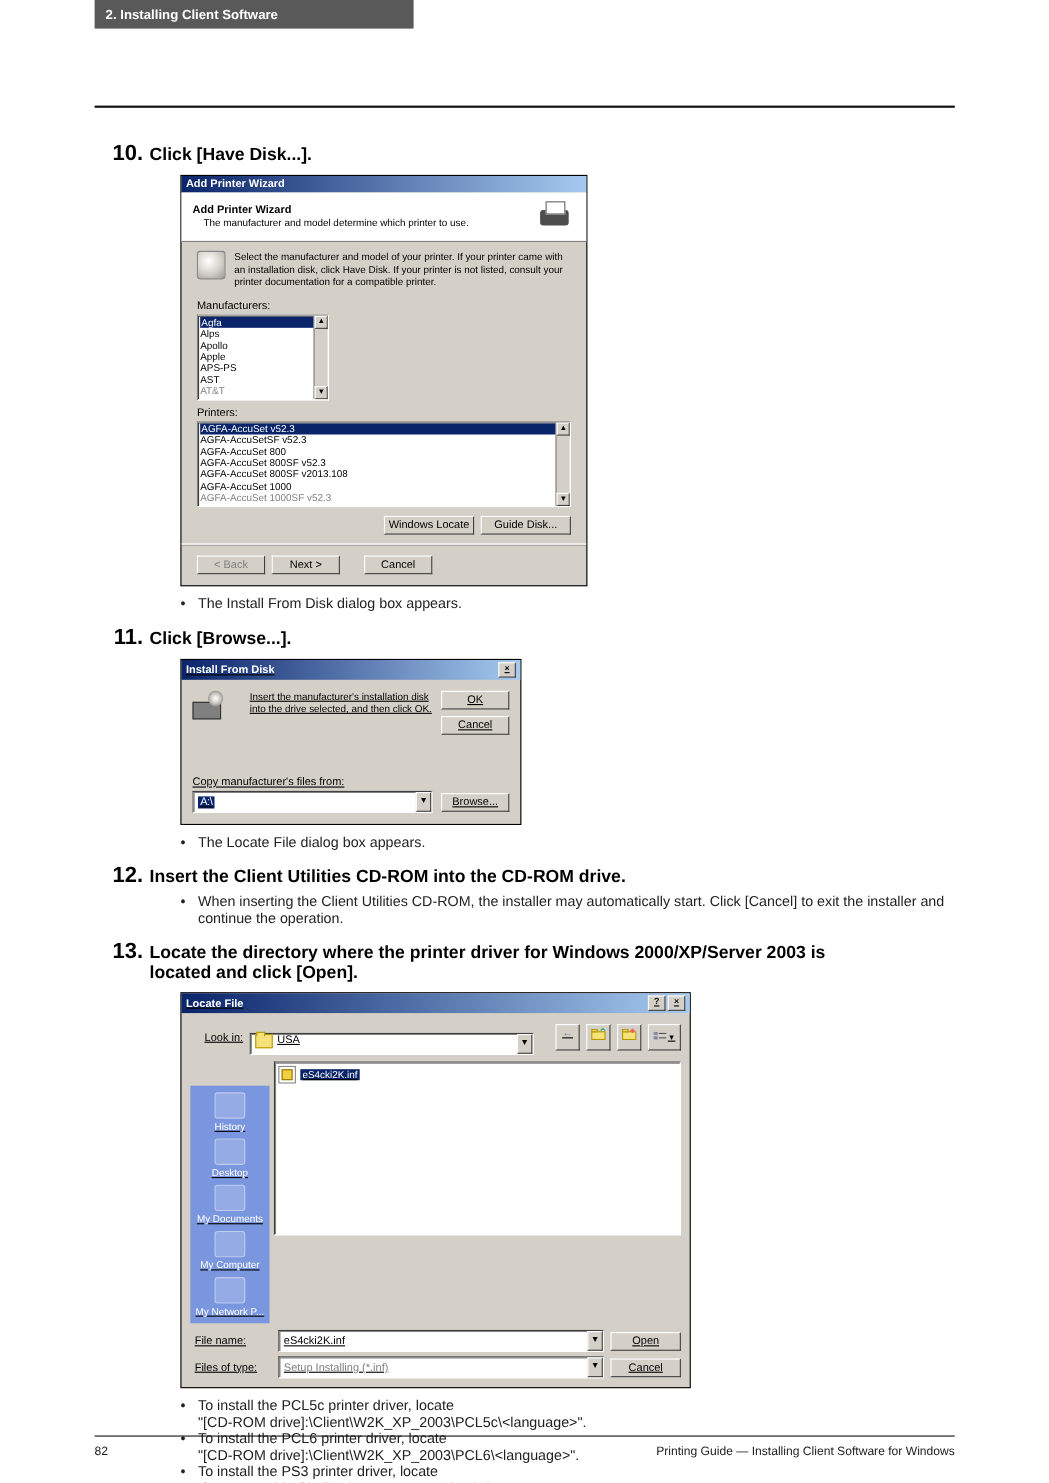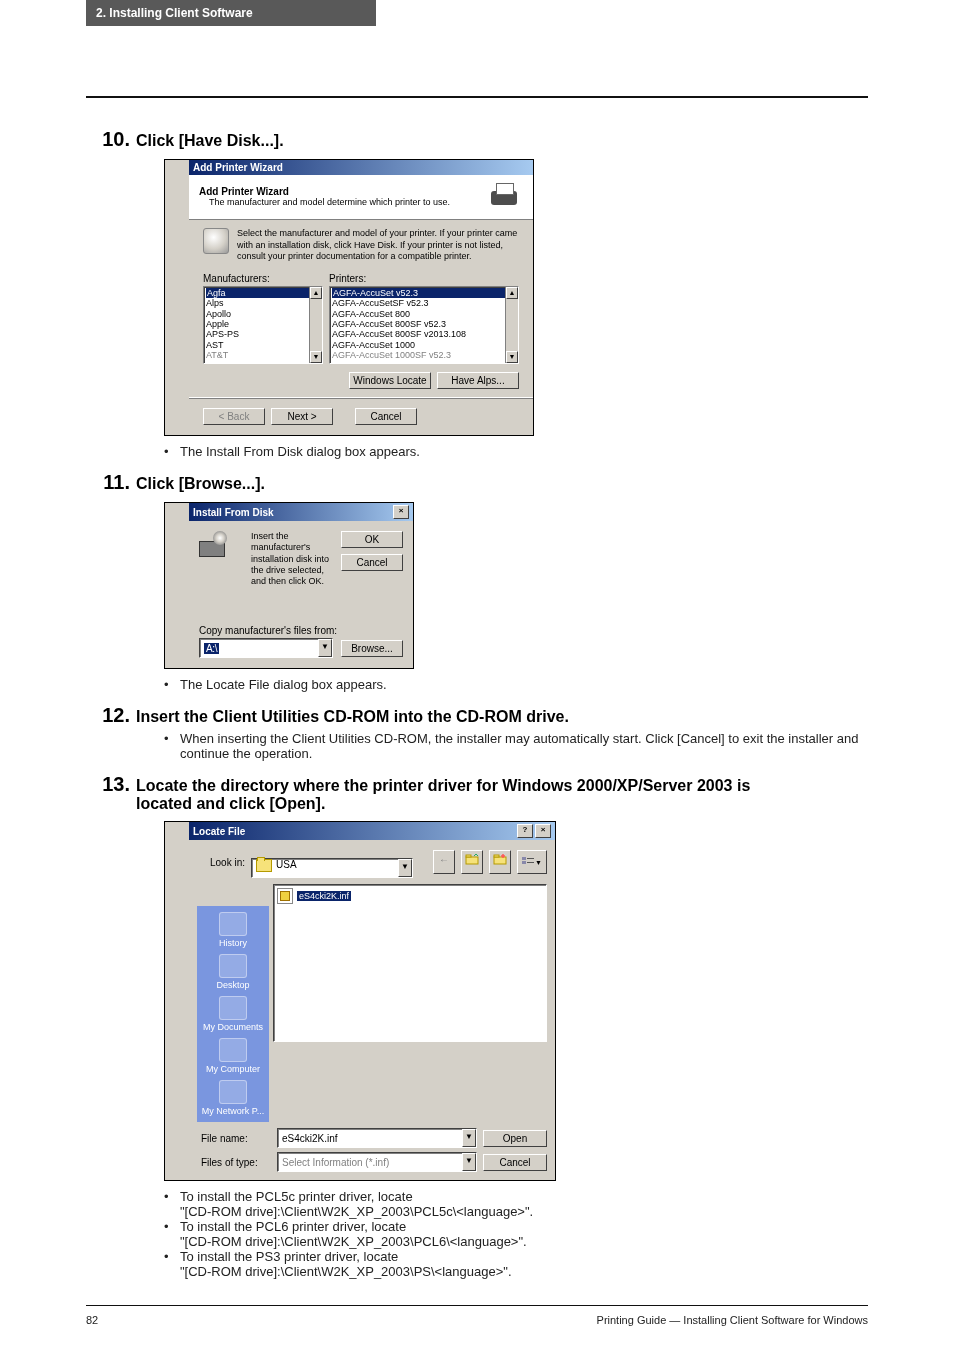--- a/index.html
+++ b/index.html
@@ -70,21 +70,20 @@
   .dialog {
     margin-left: 78px;
     margin-top: 8px;
     background: #d4d0c8;
     border: 1px solid #000;
     font-family: Tahoma, "MS Sans Serif", sans-serif;
     font-size: 10px;
     color: #000;
     box-sizing: border-box;
     position: relative;
-    padding-left: 24px;
   }
   .titlebar-blue {
     background: linear-gradient(90deg, #0a246a, #a6caf0);
     color: #fff;
     font-weight: bold;
     padding: 2px 4px;
     font-size: 10px;
     display: flex;
     justify-content: space-between;
     align-items: center;
@@ -137,21 +136,21 @@
   .wizard-header-text .wh-title { font-weight: bold; font-size: 10px; }
   .wizard-header-text .wh-sub { font-size: 9px; padding-left: 10px; }
   .wizard-body { padding: 8px 14px 8px 14px; }
   .wizard-info-row { display: flex; gap: 8px; margin-bottom: 10px; }
   .wizard-info-row .info-icon {
     width: 24px; height: 24px;
     background: radial-gradient(circle at 40% 35%, #fff, #d4d0c8 55%, #999);
     border: 1px solid #888; border-radius: 3px; flex-shrink: 0;
   }
   .wizard-info-row .info-text { font-size: 9px; line-height: 1.3; }
-  .columns-row { display: flex; gap: 6px; }
+  .columns-row { display: flex; gap: 6px; flex-direction: column; }
   .col-box { position: relative; }
   .col-label { font-size: 10px; margin-bottom: 2px; display: block; }
   .list-box {
     background: #fff;
     border: 1px solid #808080;
     border-right-color: #fff;
     border-bottom-color: #fff;
     box-shadow: inset 1px 1px 0 #404040;
     height: 74px;
     overflow: hidden;
@@ -181,21 +180,21 @@
   .printer-icon::before {
     content: ""; position: absolute; left: 4px; top: 10px; width: 26px; height: 14px;
     background: #4d4d4d; border-radius: 3px;
   }
   .printer-icon::after {
     content: ""; position: absolute; left: 9px; top: 2px; width: 16px; height: 10px;
     background: #fff; border: 1px solid #666;
   }
 
   
-  .ifd { width: 250px; }
+  .ifd { width: 310px; text-decoration: underline; }
   .ifd-body { padding: 10px 10px 10px 10px; }
   .ifd-top { display: flex; justify-content: space-between; gap: 8px; }
   .ifd-left { display: flex; gap: 24px; flex: 1; }
   .ifd-icon {
     width: 28px; height: 28px; position: relative; flex-shrink: 0;
     background: #d4d0c8;
   }
   .ifd-icon::before {
     content: ""; position: absolute; left: 0; top: 10px; width: 24px; height: 14px;
     background: #808080; border: 1px solid #333;
@@ -212,21 +211,21 @@
   .ifd-lower-row { display: flex; gap: 8px; align-items: center; margin-top: 2px; }
   .ifd-combo {
     flex: 1; height: 18px; display: flex; align-items: center;
     font-size: 10px; padding: 0 4px; position: relative;
   }
   .ifd-combo .combo-arrow { position: absolute; right: 0; top: 0; bottom: 0; width: 14px; background: #d4d0c8; border: 1px solid #fff; border-right-color: #404040; border-bottom-color: #404040; text-align: center; font-size: 8px; line-height: 14px; box-sizing: border-box;}
   .ifd-combo .combo-val { background: #0a246a; color: #fff; padding: 0 2px; font-size: 10px; letter-spacing: -0.4px;}
   .ifd-lower-row .btn-3d { width: 60px; }
 
   
-  .loc { width: 392px; }
+  .loc { width: 464px; text-decoration: underline; }
   .loc-body { padding: 6px 8px 8px 8px; }
   .loc-top-row { display: flex; align-items: center; gap: 6px; margin-bottom: 6px; }
   .loc-top-row .lbl { width: 48px; text-align: right; font-size: 10px; }
   .loc-lookin {
     flex: 1; height: 18px; display: flex; align-items: flex-start; padding: 0 4px; font-size: 10px; position: relative; margin-top: 12px;
   }
   .loc-lookin .combo-arrow { position: absolute; right: 0; top: 0; bottom: 0; width: 14px; background: #d4d0c8; border: 1px solid #fff; border-right-color: #404040; border-bottom-color: #404040; text-align: center; font-size: 8px; line-height: 14px; box-sizing: border-box;}
   .folder-glyph { width: 14px; height: 11px; background: #f6e27a; border: 1px solid #b59a00; margin-right: 4px; display: inline-block; position: relative; vertical-align: middle;}
   .folder-glyph::before { content:""; position:absolute; top:-3px; left:0; width:6px; height:3px; background:#f6e27a; border:1px solid #b59a00; border-bottom:none;}
   .loc-toolbar-btn { width: 20px; height: 18px; }
@@ -332,21 +331,21 @@
               <div>AGFA-AccuSet 1000</div>
               <div class="disabled-text">AGFA-AccuSet 1000SF v52.3</div>
               <div class="scroll-track"></div>
               <div class="scroll-btn" style="top:0">▲</div>
               <div class="scroll-btn" style="bottom:0">▼</div>
             </div>
           </div>
         </div>
         <div class="wizard-mid-btns">
           <div class="btn-3d">Windows Locate</div>
-          <div class="btn-3d">Have Alps...</div>
+          <div class="btn-3d">Guide Disk...</div>
         </div>
       </div>
       <div class="wizard-footer">
         <div class="btn-3d disabled-text">&lt; Back</div>
         <div class="btn-3d">Next &gt;</div>
         <div style="width:10px"></div>
         <div class="btn-3d">Cancel</div>
       </div>
     </div>
 
@@ -474,21 +473,21 @@
             <span class="lbl">File name:</span>
             <div class="combo sunken">
               <span>eS4cki2K.inf</span>
               <div class="combo-arrow">▼</div>
             </div>
             <div class="btn-3d">Open</div>
           </div>
           <div class="loc-row">
             <span class="lbl">Files of type:</span>
             <div class="combo sunken">
-              <span class="disabled-text">Select Information (*.inf)</span>
+              <span class="disabled-text">Setup Installing (*.inf)</span>
               <div class="combo-arrow">▼</div>
             </div>
             <div class="btn-3d">Cancel</div>
           </div>
         </div>
       </div>
     </div>
 
     <div class="bullet-line" style="margin-top:8px">
       <span class="bullet-dot">•</span>

